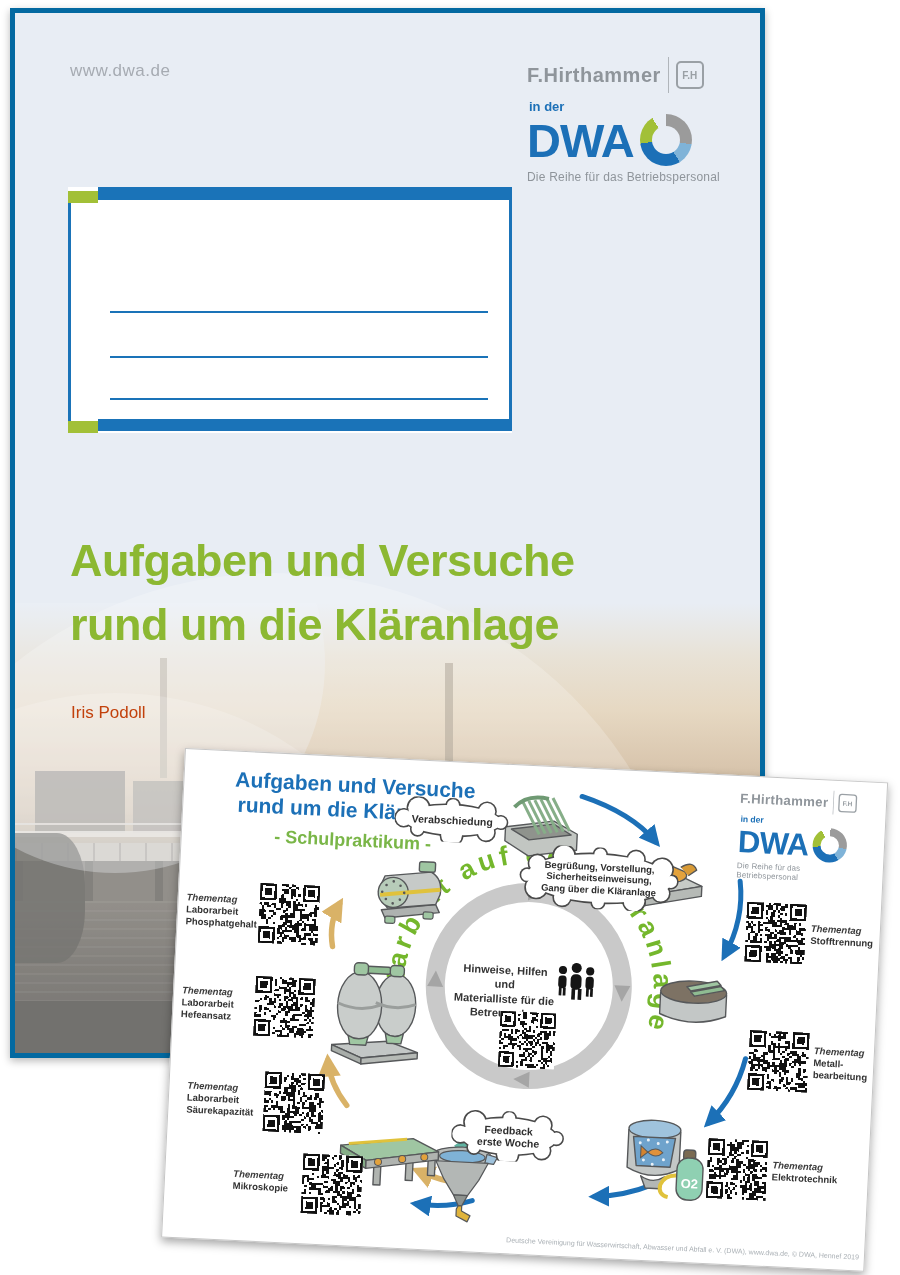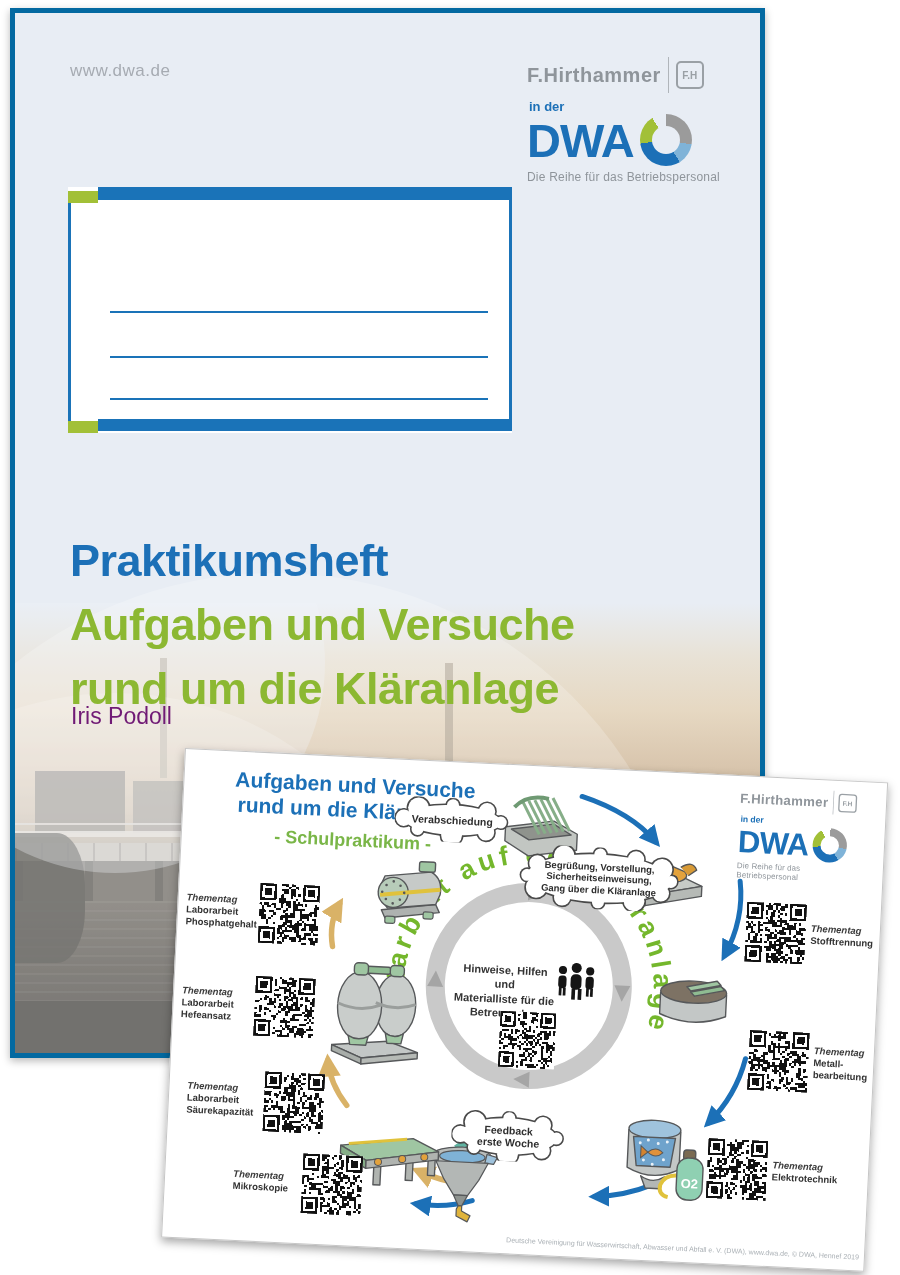--- a/index.html
+++ b/index.html
@@ -30,21 +30,21 @@
   .nb-top-blue{position:absolute;left:30px;top:0;right:0;height:13px;background:#1a73b8;}
   .nb-left{position:absolute;left:0;top:16px;bottom:12px;width:3px;background:#1a73b8;}
   .nb-right{position:absolute;right:0;top:13px;bottom:14px;width:3px;background:#1a73b8;}
   .nb-bot-green{position:absolute;left:0;bottom:0;width:30px;height:12px;background:#a2c037;}
   .nb-bot-blue{position:absolute;left:30px;bottom:2px;right:0;height:12px;background:#1a73b8;}
   .write-line{position:absolute;left:42px;right:24px;height:2px;background:#1a73b8;}
   
   .cover-title{position:absolute;left:55px;top:516px;z-index:6;line-height:64px;font-weight:bold;font-size:45px;letter-spacing:-.5px;}
   .ct-blue{color:#1c70b7;}
   .ct-green{color:#8cb832;}
-  .author{position:absolute;left:56px;top:690px;font-size:23px;color:#701a75;z-index:6;}
+  .author{position:absolute;left:56px;top:690px;font-size:17px;color:#c2410c;z-index:6;}
   
   .bg-circleA{position:absolute;left:-160px;top:560px;width:840px;height:840px;border-radius:50%;
               background:rgba(255,255,255,.22);z-index:4;}
   .bg-circleB{position:absolute;left:-220px;top:680px;width:640px;height:640px;border-radius:50%;
               background:rgba(255,255,255,.18);z-index:4;}
   
   .photo{position:absolute;left:0;top:590px;width:745px;height:450px;overflow:hidden;z-index:3;}
   .ph-sky{position:absolute;inset:0;background:linear-gradient(180deg,
      #e8edf4 0%,#e8e2d6 12%,#e6d8c2 24%,#d9c6ae 36%,#c7b49c 46%,#a89a87 54%,
      #8c8274 60%,#6f685d 64%,#5d574e 70%,#4a453d 78%,#3a362f 88%,#2f2c27 100%);}
@@ -155,21 +155,20 @@
       <div class="ph ph-walk"></div>
       <div class="ph ph-under"></div>
       <div class="ph ph-water"></div>
       <div class="ph ph-treeL"></div>
       <div class="ph ph-bank"></div>
       <div class="ph ph-boat"></div>
       <div class="ph ph-circle"></div>
     </div>
 
     <div class="cover-title">
-      <div class="ct-blue">Praktikumsheft</div>
       <div class="ct-green">Aufgaben und Versuche</div>
       <div class="ct-green">rund um die Kläranlage</div>
     </div>
     <div class="author">Iris Podoll</div>
   </div>
 
   <div class="poster">
 
     <svg class="poster-art" width="702" height="488" viewBox="0 0 702 488">
       <defs>

